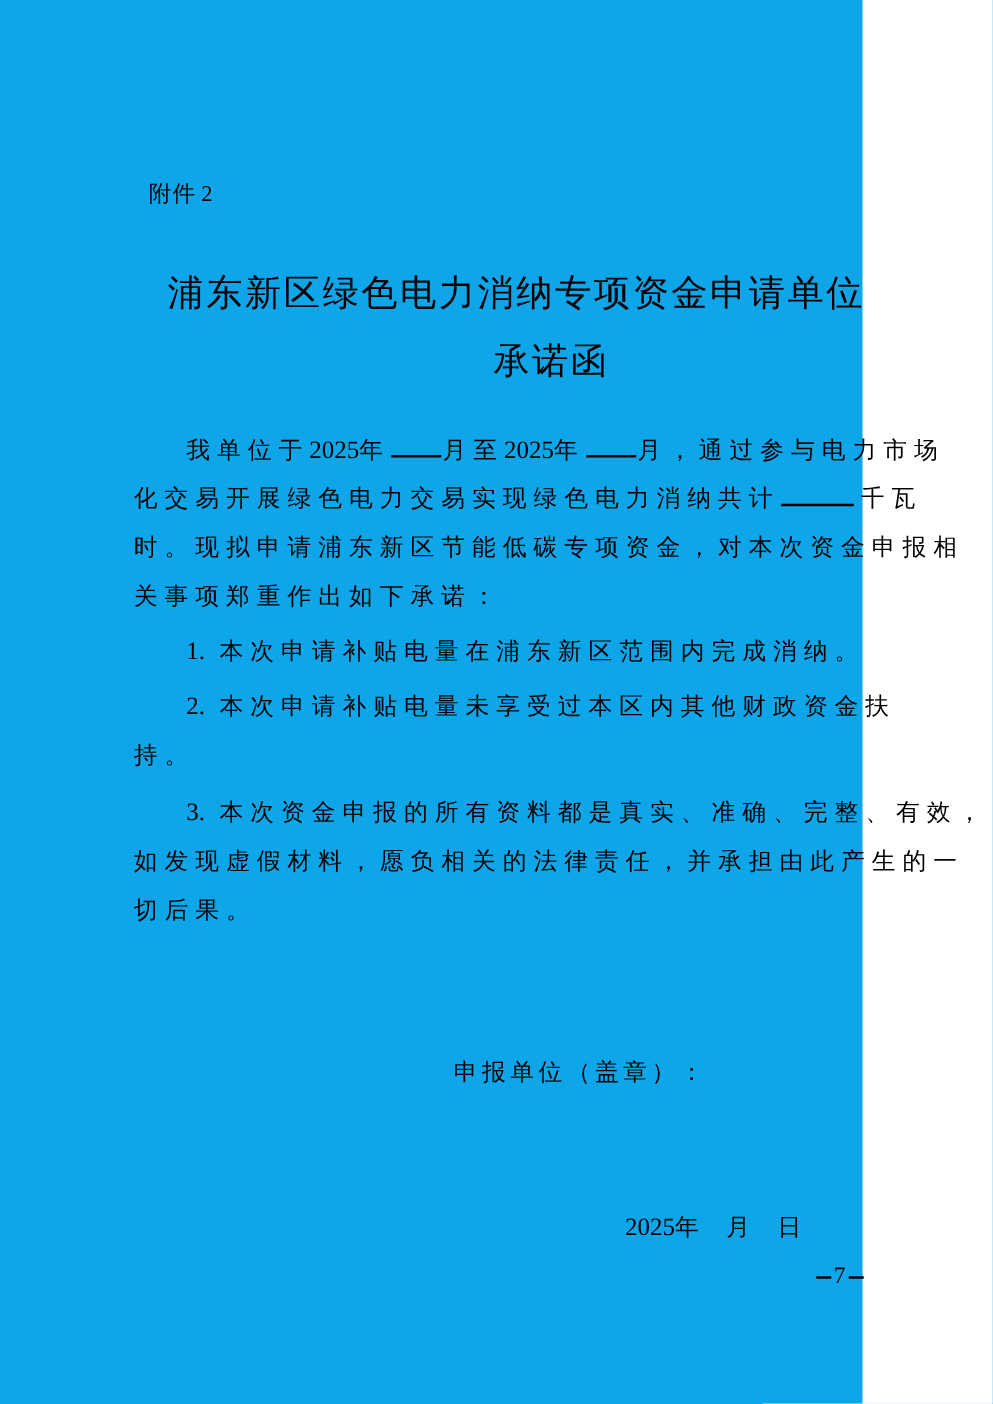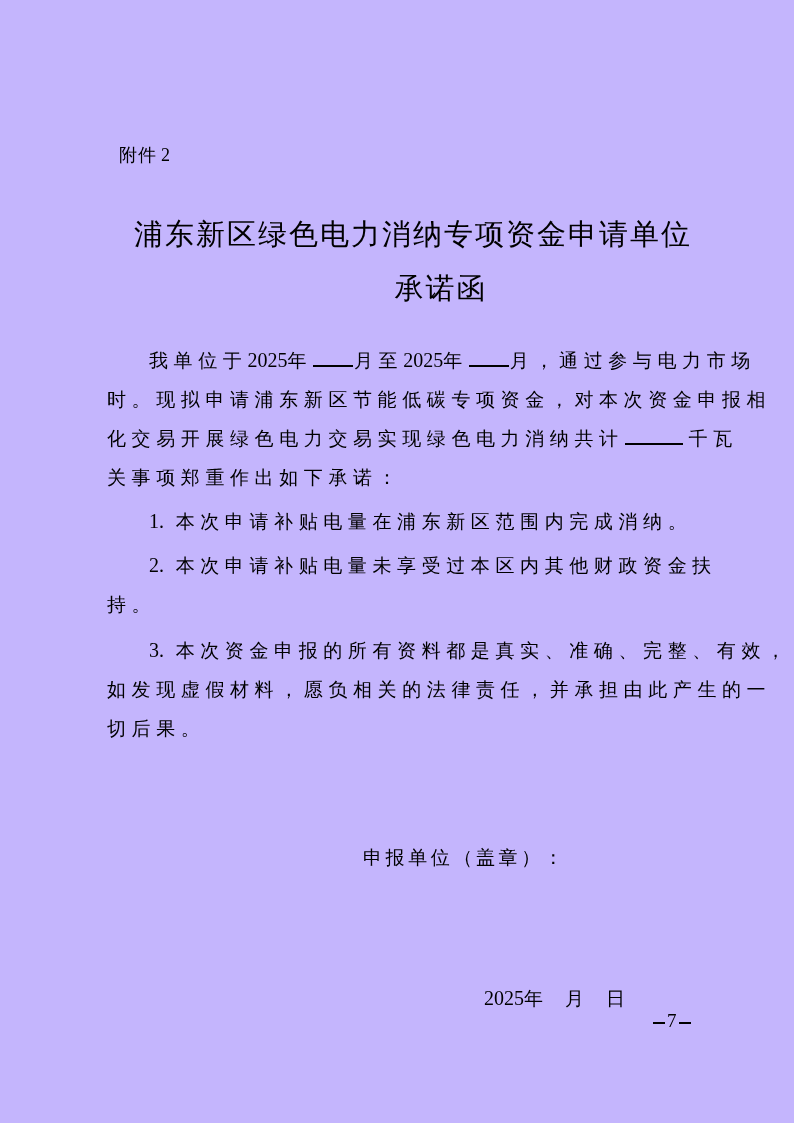--- a/index.html
+++ b/index.html
@@ -11,23 +11,23 @@
       width: 794px;
       height: 1123px;
       position: relative;
       overflow: hidden;
       color: #000000;
       font-family: "DejaVu Serif", "Liberation Serif", serif;
     }
     .page {
       position: absolute;
       left: 0; top: 0;
-      width: 794px;
+      width: 690px;
       height: 1123px;
-      background: #c4b5fd;
+      background: #0ea5e9;
     }
     .attachment-label {
       position: absolute;
       left: 119px;
       top: 143px;
       font-size: 18px;
       font-family: "DejaVu Sans", "Liberation Sans", sans-serif;
       line-height: 24px;
       letter-spacing: 1px;
     }
@@ -88,27 +88,26 @@
       line-height: 28px;
       letter-spacing: 3.6px;
       font-family: Liberation Mono, monospace;
       white-space: nowrap;
     }
     .sig-unit { top: 845px; }
     .sig-rep { top: 889px; }
 
     .date-line {
       position: absolute;
-      left: 484px;
+      left: 500px;
       top: 968px;
       font-size: 19px;
       line-height: 28px;
       white-space: nowrap;
       font-family: "DejaVu Serif", "Liberation Serif", serif;
-      margin-top: 16px;
     }
     .date-line .yr { font-family: "Liberation Serif", serif; font-size: 20px; }
     .date-line .gap { display: inline-block; width: 22px; }
 
     .page-number {
       position: absolute;
       left: 651px;
       top: 1008px;
       font-size: 19px;
       line-height: 26px;
@@ -131,22 +130,22 @@
 
   <div class="attachment-label">
     <span>附件</span><span class="num">2</span>
   </div>
 
   <h1 class="title title-line1">浦东新区绿色电力消纳专项资金申请单位</h1>
   <h1 class="title title-line2">承诺函</h1>
 
   <div class="body-block p-intro">
     <span class="line" style="padding-left:42px;"><span>我单位于</span><span class="num-inline">2025</span><span>年</span><span class="blank blank-month"></span><span>月至</span><span class="num-inline">2025</span><span>年</span><span class="blank blank-month"></span><span>月，通过参与电力市场</span></span>
+    <span class="line"><span>化交易开展绿色电力交易实现绿色电力消纳共计</span><span class="blank blank-amount"></span><span>千瓦</span></span>
     <span class="line">时。现拟申请浦东新区节能低碳专项资金，对本次资金申报相</span>
-    <span class="line"><span>化交易开展绿色电力交易实现绿色电力消纳共计</span><span class="blank blank-amount"></span><span>千瓦</span></span>
     <span class="line">关事项郑重作出如下承诺：</span>
   </div>
 
   <div class="body-block p-item1">
     <span class="line" style="padding-left:42px;"><span class="num-inline">1.</span>&nbsp;<span>本次申请补贴电量在浦东新区范围内完成消纳。</span></span>
   </div>
 
   <div class="body-block p-item2">
     <span class="line" style="padding-left:42px;"><span class="num-inline">2.</span>&nbsp;<span>本次申请补贴电量未享受过本区内其他财政资金扶</span></span>
     <span class="line">持。</span>

